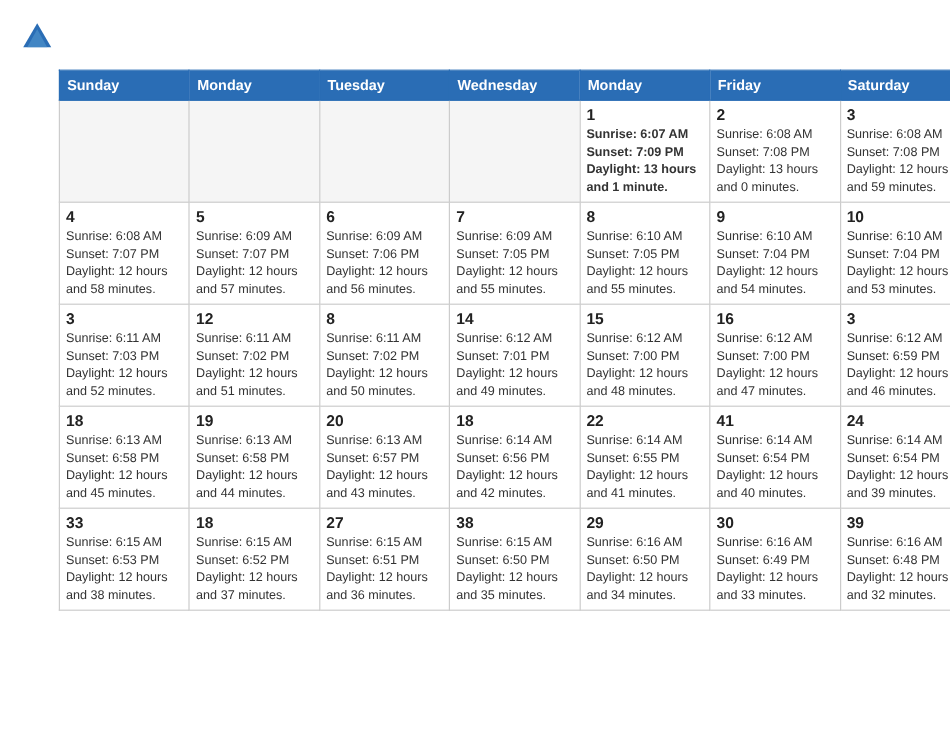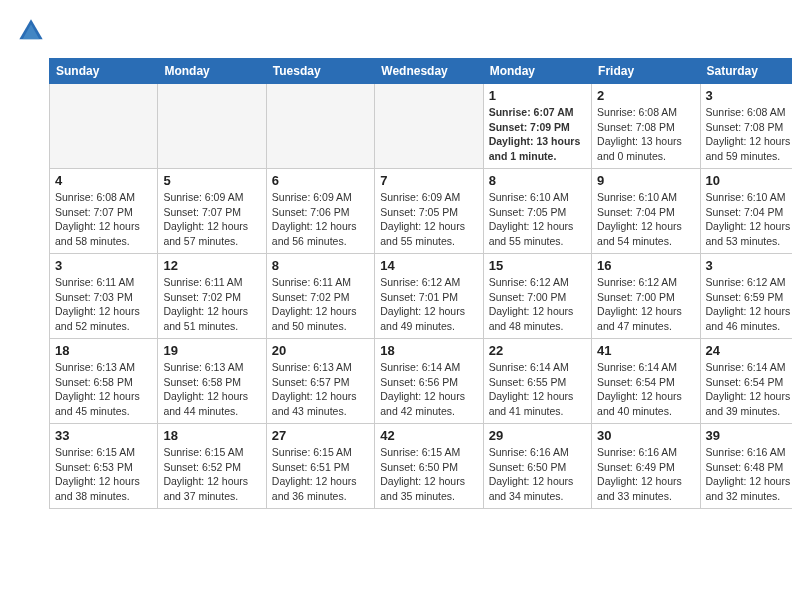--- a/index.html
+++ b/index.html
@@ -323,21 +323,21 @@
 and 37 minutes.</div>
         </td>
         <td>
           <div class="day-num">27</div>
           <div class="day-info" style="white-space: pre-line;">Sunrise: 6:15 AM
 Sunset: 6:51 PM
 Daylight: 12 hours
 and 36 minutes.</div>
         </td>
         <td>
-          <div class="day-num">42</div>
+          <div class="day-num">38</div>
           <div class="day-info" style="white-space: pre-line;">Sunrise: 6:15 AM
 Sunset: 6:50 PM
 Daylight: 12 hours
 and 35 minutes.</div>
         </td>
         <td>
           <div class="day-num">29</div>
           <div class="day-info" style="white-space: pre-line;">Sunrise: 6:16 AM
 Sunset: 6:50 PM
 Daylight: 12 hours

